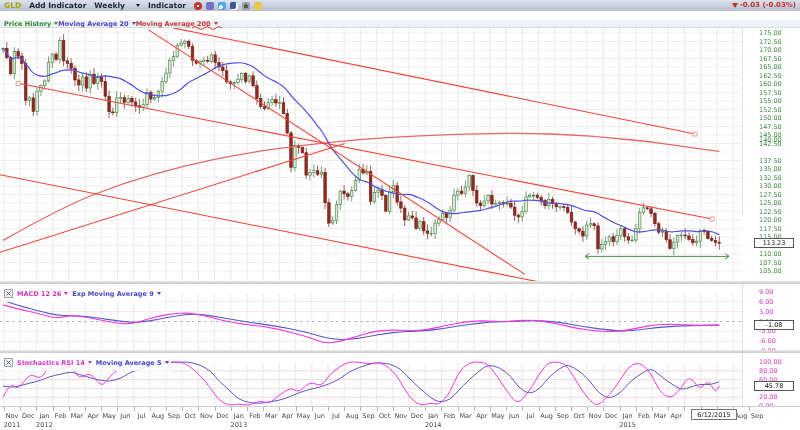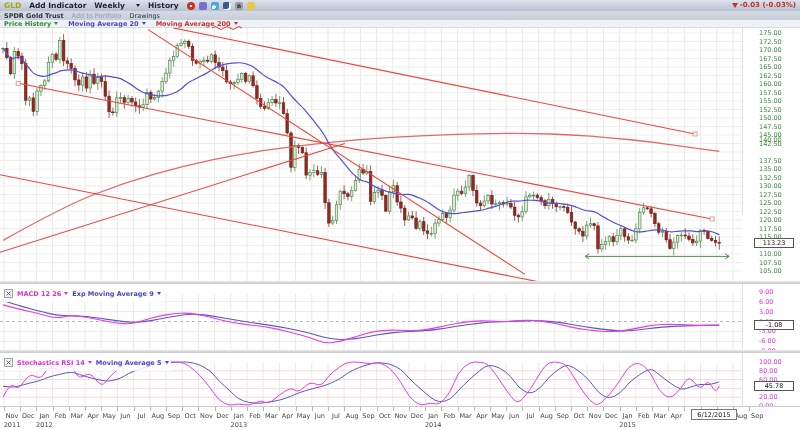--- a/index.html
+++ b/index.html
@@ -23,21 +23,21 @@
   .dn-arrow { width:0; height:0; border-left:3px solid transparent;
     border-right:3px solid transparent; border-top:5px solid #c03028; }
 
   #subbar { position:absolute; left:0; top:11px; width:800px; height:9px;
     background:linear-gradient(#d4dae2,#c7ced8); display:flex; align-items:center;
     gap:8px; font-size:6.5px; color:#2a3340; padding:0 4px; z-index:5; }
   #subbar .name { font-weight:bold; }
   #subbar .port { color:#8b9cb8; }
 
   #indbar { position:absolute; left:0; top:20px; width:800px; height:8px;
-    background:#eef1f5; display:flex; align-items:center; gap:10px;
+    background:#eef1f5; display:flex; align-items:center; 
     font-size:6.5px; font-weight:bold; padding:0 4px; z-index:5;
     border-bottom:1px solid #d8dce2; }
   .ph { color:#2e8b2e; } .m20 { color:#4646c8; } .m200 { color:#c43434; position:relative; }
   .squig { position:absolute; left:55px; bottom:-3px; }
 
   
   svg.panel { position:absolute; left:0; display:block; }
   #svg-main  { top:28px; }
   #svg-macd  { top:283px; }
   #svg-stoch { top:352px; }
@@ -77,40 +77,35 @@
 
 <div id="app">
 
   <div id="toolbar">
     <span class="sym">GLD</span>
     <span class="tb-item">Add Indicator</span>
     <span class="tb-item">
       <span>Weekly</span>
     </span>
     <span class="caret"></span>
-    <span class="tb-item">History</span>
+    <span class="tb-item">Indicator</span>
     <span class="tb-icons">
       <span class="tb-ic" style="background:radial-gradient(circle at 50% 50%, #fff 0 1.5px, #cc3328 1.5px); border-radius:50%;"></span>
       <span class="tb-ic" style="background:#7a6fd0;"></span>
       <span class="tb-ic" style="background:radial-gradient(circle at 35% 65%, #fff 0 2px, #4aa8e8 2px); "></span>
       <span class="tb-ic" style="background:#3b5998; box-shadow:inset -2px -1px 0 #fff;"></span>
       <span class="tb-ic" style="background:radial-gradient(circle at 50% 55%, #555 0 2px, #9aa0a8 2px);"></span>
       <span class="tb-ic" style="background:#e8c84a;"></span>
     </span>
     <span id="chg">
       <span class="dn-arrow"></span>
       <span>-0.03 (-0.03%)</span>
     </span>
   </div>
 
-  <div id="subbar">
-    <span class="name">SPDR Gold Trust</span>
-    <span class="port">Add to Portfolio</span>
-    <span>Drawings</span>
-  </div>
 
   <div id="indbar">
     <span class="ph">
       <span>Price History</span><span class="caret"></span>
     </span>
     <span class="m20">
       <span>Moving Average 20</span><span class="caret"></span>
     </span>
     <span class="m200">
       <span>Moving Average 200</span><span class="caret"></span>

